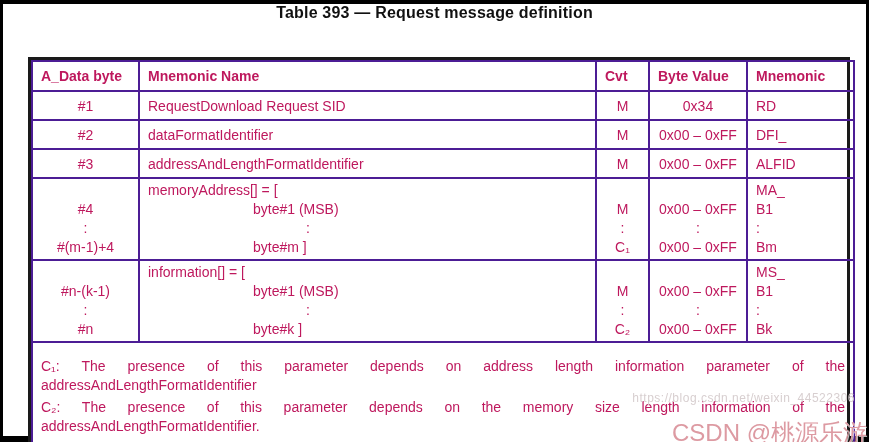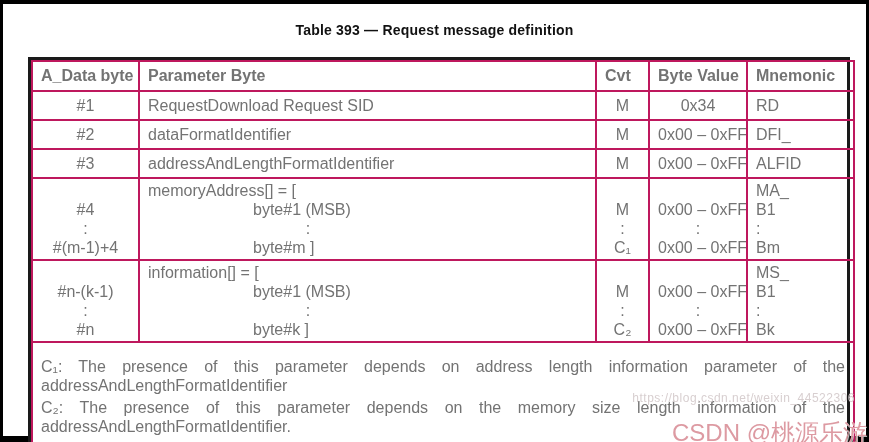--- a/index.html
+++ b/index.html
@@ -7,30 +7,30 @@
     width:869px;height:442px;position:relative;overflow:hidden;
     font-family:"Liberation Sans","DejaVu Sans",sans-serif;
     color:#1e1e1e;
   }
   .frame{
     position:absolute;inset:0;box-sizing:border-box;
     border:3px solid #000;border-top-width:4px;border-bottom-width:6px;
     background:#fff;
   }
   .title{
-    margin-top:18px;text-align:center;font-weight:bold;font-size:14px;
+    text-align:center;font-weight:bold;font-size:16px;
     color:#111;letter-spacing:.2px;
   }
   .table-wrap{
     position:absolute;left:25px;top:53px;width:822px;box-sizing:border-box;
     border:3px solid #1a1a1a;background:#fff;
   }
   table{border-collapse:collapse;table-layout:fixed;width:100%;}
   td,th{
-    border:2px solid #be185d;font-size:16px;color:#737373;
+    border:2px solid #4c1d95;font-size:14px;color:#be185d;
     padding:2px 8px;box-sizing:border-box;vertical-align:middle;
     overflow:hidden;white-space:nowrap;
   }
   thead th{font-weight:bold;text-align:left;height:30px;}
   tbody tr.simple td{height:29px;}
   .c-byte{text-align:center;}
   .c-cvt{text-align:center;}
   .c-value{text-align:center;}
   .c-mnem{text-align:left;margin-left:46px;}
   .c-param{text-align:left;}
@@ -66,21 +66,21 @@
       <colgroup>
         <col style="width:107px">
           <col style="width:457px">
           <col style="width:53px">
         <col style="width:98px">
           <col style="width:107px">
       </colgroup>
       <thead>
         <tr>
           <th>A_Data byte</th>
-          <th>Parameter Byte</th>
+          <th>Mnemonic Name</th>
           <th>Cvt</th>
           <th>Byte Value</th>
           <th>Mnemonic</th>
         </tr>
       </thead>
       <tbody>
         <tr class="simple">
           <td class="c-byte">#1</td>
           <td class="c-param">RequestDownload Request SID</td>
           <td class="c-cvt">M</td>

